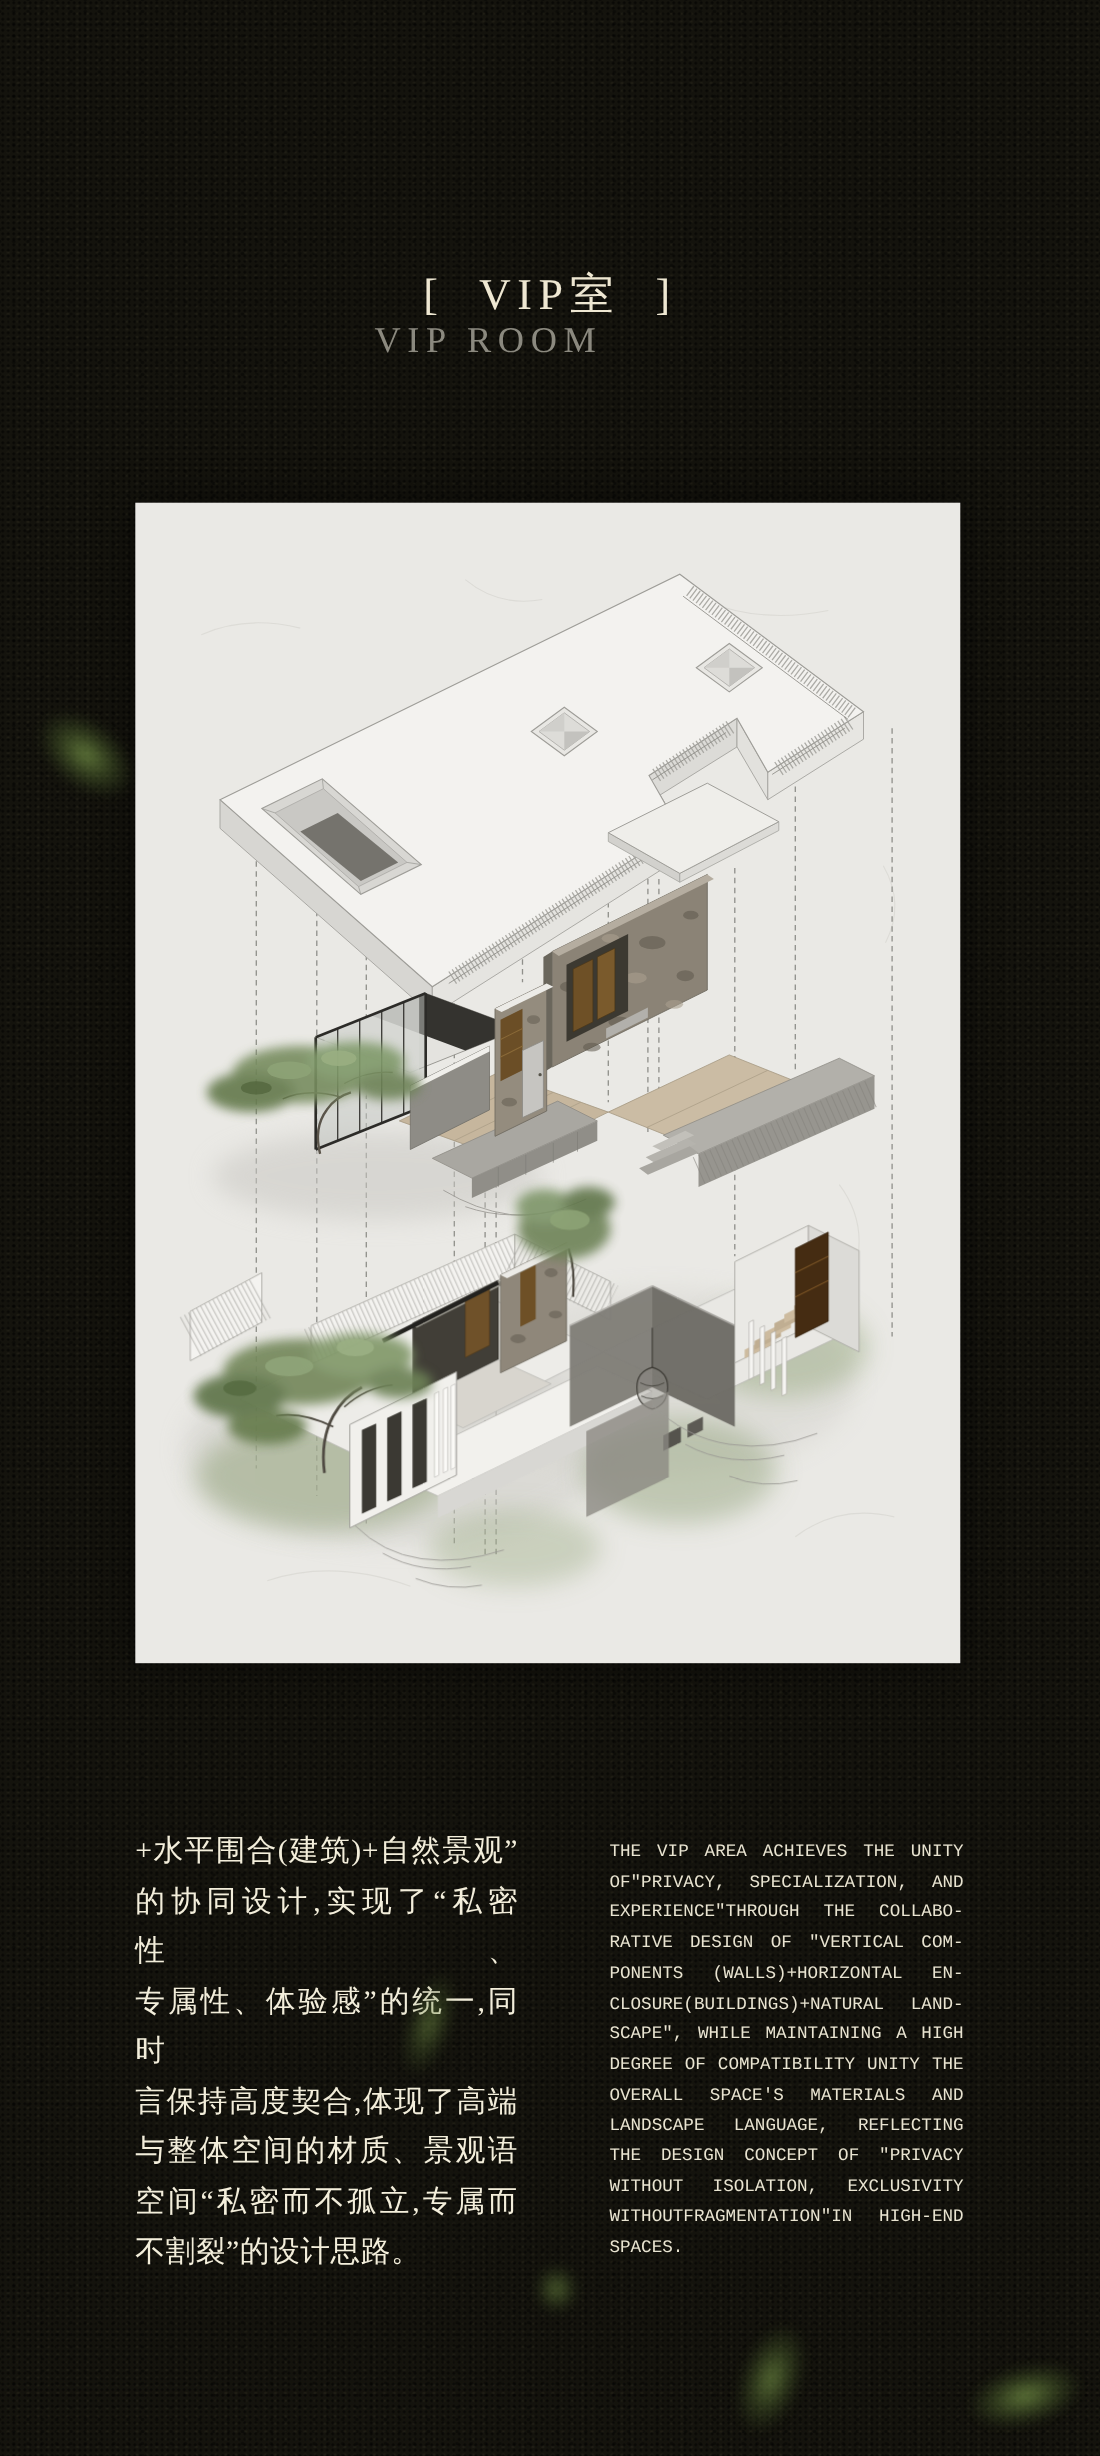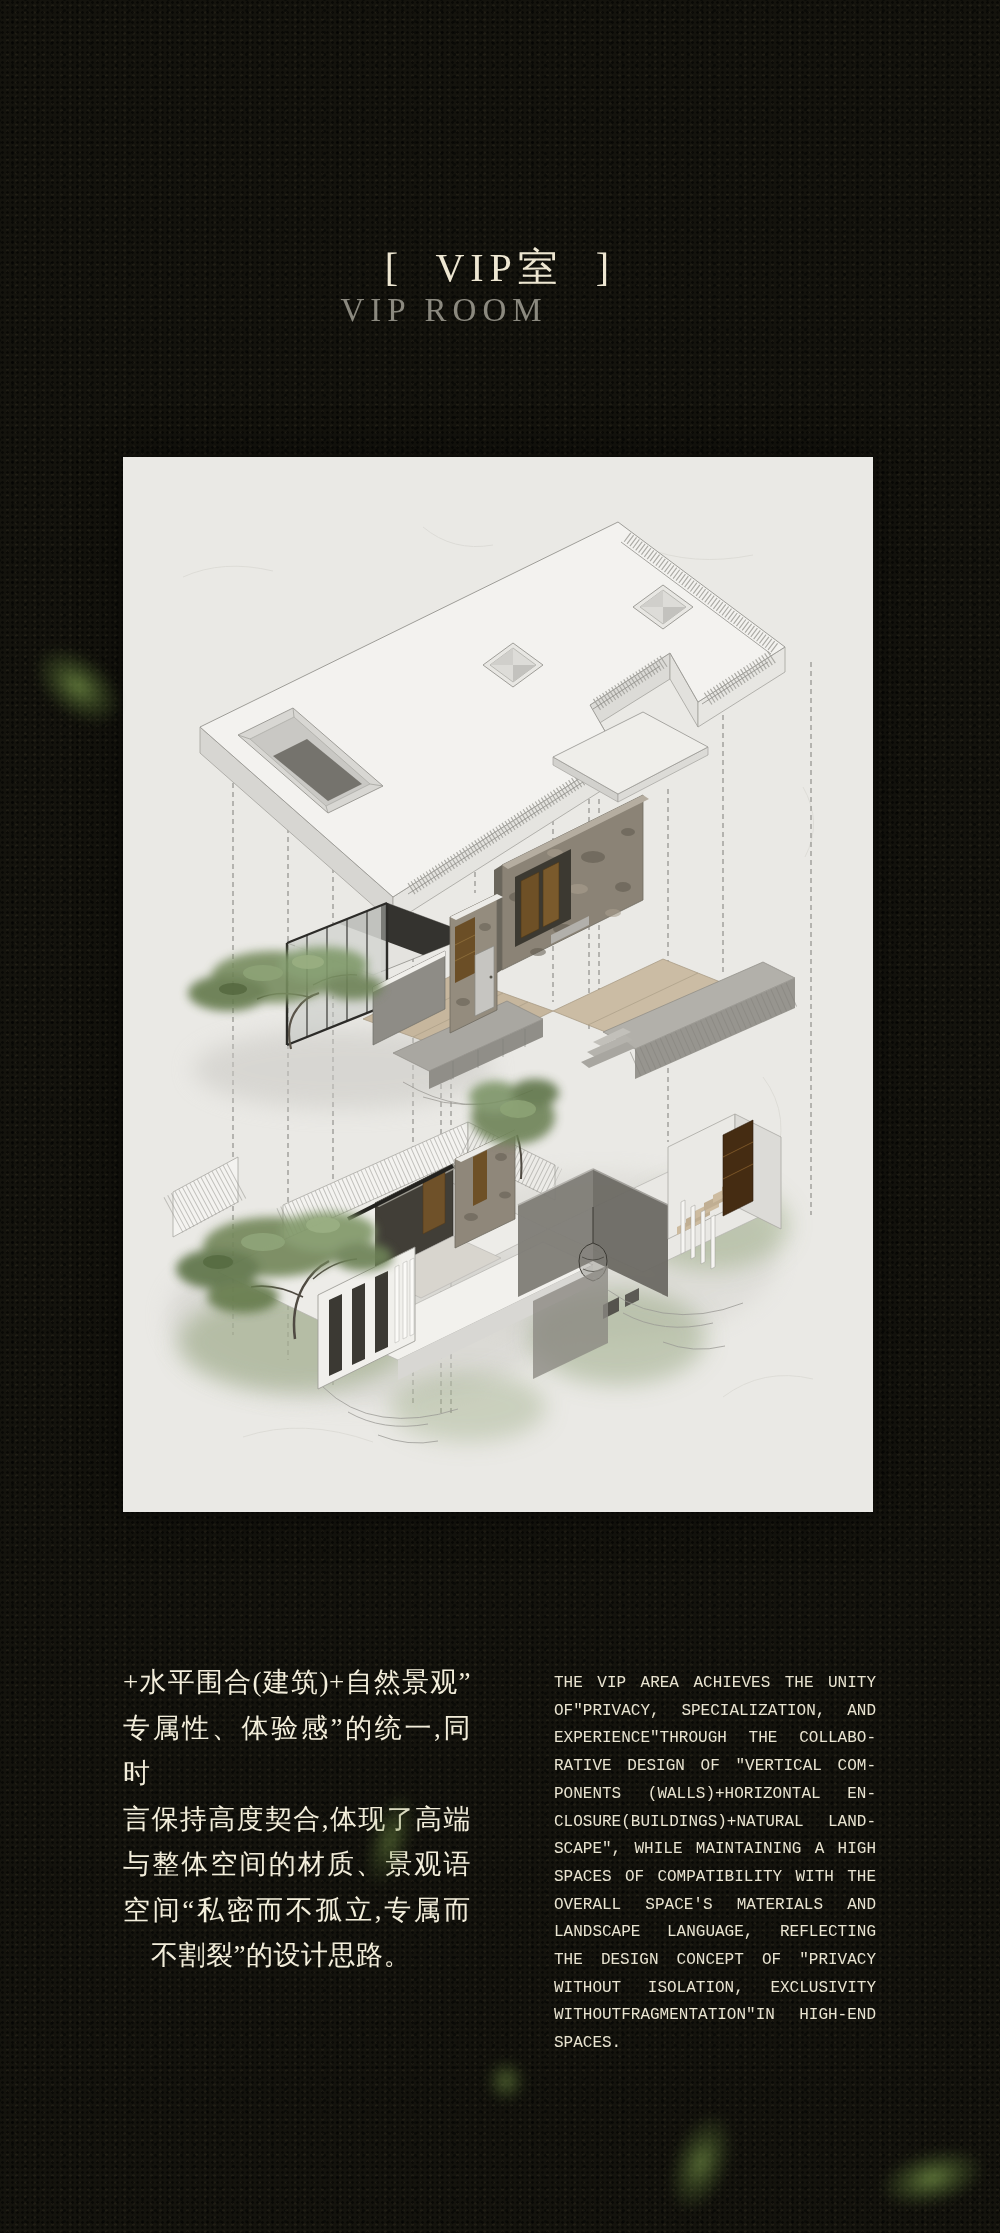--- a/index.html
+++ b/index.html
@@ -27,21 +27,21 @@
   .panel{
     position:absolute; left:123px; top:457px; width:750px; height:1055px;
     background:#eae9e5; box-shadow:0 0 34px rgba(0,0,0,0.55);
   }
   .cn-col{
     position:absolute; left:123px; top:1660px; width:348px;
     color:#f3eedb; font-size:27px; line-height:45.5px; letter-spacing:0.5px;
     font-family:"Liberation Serif","DejaVu Serif",serif;
   }
   .cn-col .line{ text-align:justify; text-align-last:justify; }
-  .cn-col .line.last{ text-align-last:left;margin-left:28px; }
+  .cn-col .line.last{ text-align-last:left; }
   .en-col{
     position:absolute; left:554px; top:1670px; width:322px;
     color:#e9e4d1; font-size:16px; line-height:27.7px;
     font-family:"Liberation Mono","DejaVu Sans Mono",monospace;
   }
   .en-col .line{ text-align:justify; text-align-last:justify; white-space:normal; }
   .en-col .line.last{ text-align-last:left; }
   .leaf{
     position:absolute; border-radius:50%;
     background:radial-gradient(ellipse closest-side, rgba(118,148,72,0.95), rgba(94,122,56,0.45) 55%, rgba(94,122,56,0) 100%);
@@ -395,36 +395,37 @@
           <path d="M470,820 q30,30 70,36 t80,-10"></path>
           <path d="M500,856 q40,22 90,10"></path>
           <path d="M540,885 q30,12 62,4"></path>
         </g>
       </g>
     </svg>
   </div>
 
   <div class="cn-col">
     <div class="line">+水平围合(建筑)+自然景观”</div>
+    <div class="line">的协同设计,实现了“私密性、</div>
     <div class="line">专属性、体验感”的统一,同时</div>
     <div class="line">言保持高度契合,体现了高端</div>
     <div class="line">与整体空间的材质、景观语</div>
     <div class="line">空间“私密而不孤立,专属而</div>
     <div class="line last">不割裂”的设计思路。</div>
   </div>
 
   <div class="en-col">
     <div class="line">THE VIP AREA ACHIEVES THE UNITY</div>
     <div class="line">OF"PRIVACY, SPECIALIZATION, AND</div>
     <div class="line">EXPERIENCE"THROUGH THE COLLABO-</div>
     <div class="line">RATIVE DESIGN OF "VERTICAL COM-</div>
     <div class="line">PONENTS (WALLS)+HORIZONTAL EN-</div>
     <div class="line">CLOSURE(BUILDINGS)+NATURAL LAND-</div>
     <div class="line">SCAPE", WHILE MAINTAINING A HIGH</div>
-    <div class="line">SPACES OF COMPATIBILITY WITH THE</div>
+    <div class="line">DEGREE OF COMPATIBILITY UNITY THE</div>
     <div class="line">OVERALL SPACE'S MATERIALS AND</div>
     <div class="line">LANDSCAPE LANGUAGE, REFLECTING</div>
     <div class="line">THE DESIGN CONCEPT OF "PRIVACY</div>
     <div class="line">WITHOUT ISOLATION, EXCLUSIVITY</div>
     <div class="line">WITHOUTFRAGMENTATION"IN HIGH-END</div>
     <div class="line last">SPACES.</div>
   </div>
 
   <div class="leaf leaf1"></div>
   <div class="leaf leaf2"></div>

